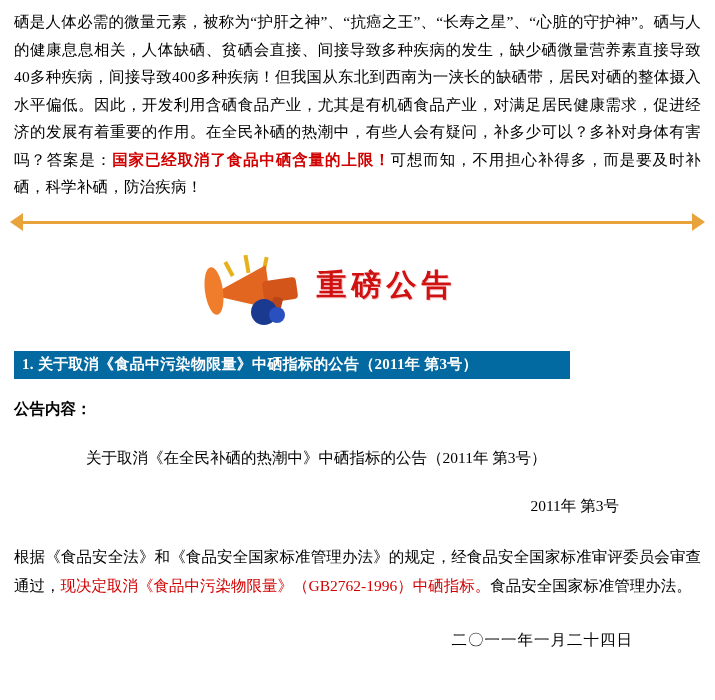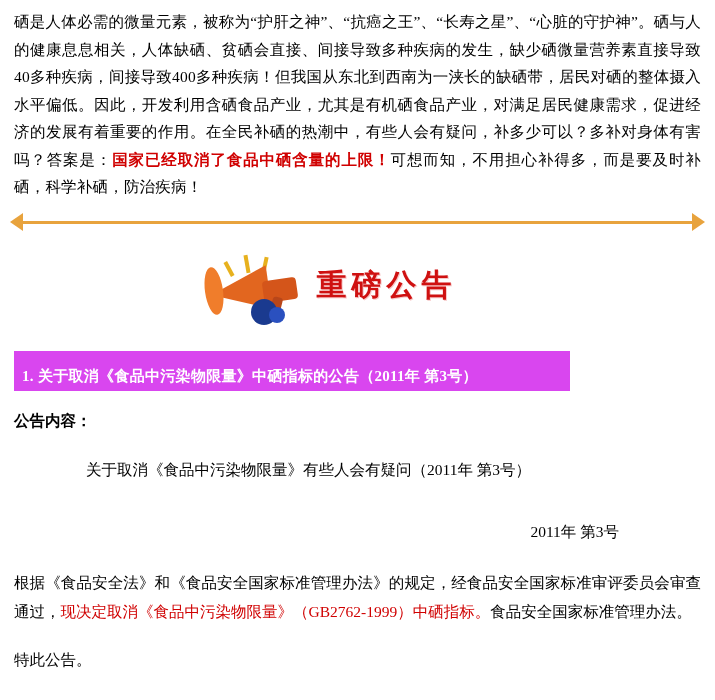--- a/index.html
+++ b/index.html
@@ -164,46 +164,46 @@
     font-weight: bold;
     font-size: 30px;
     color: #cf1111;
     letter-spacing: 5px;
     text-shadow: 1px 1px 0 #f7c9c9;
   }
 
   
   .title-bar {
     margin: 14px 14px 16px 14px;
-    background: #d946ef;
+    background: #0369a1;
     color: #ffffff;
     font-weight: bold;
     font-size: 15px;
-    padding: 16px 8px 5px 8px;
+    padding: 4px 8px 5px 8px;
     width: 556px;
     box-sizing: border-box;
     letter-spacing: 0.3px;
   }
 
   
   .content {
     padding: 0 14px;
     font-size: 15.5px;
     line-height: 1.85;
   }
   .sec-label {
     font-weight: bold;
     margin-top: 10px;
   }
   .doc-title {
     margin-top: 20px;
     padding-left: 72px;
   }
   .doc-meta {
-    margin-top: 34px;
+    margin-top: 20px;
     text-align: right;
     padding-right: 82px;
   }
   .doc-para {
     margin-top: 22px;
     text-align: justify;
     text-justify: inter-ideograph;
     line-height: 1.85;
   }
   .doc-para .hl {
@@ -248,22 +248,21 @@
         <div class="mega-ball2"></div>
       </div>
       <div class="banner-text">重磅公告</div>
     </div>
   </div>
 
   <div class="title-bar">1.  关于取消《食品中污染物限量》中硒指标的公告（2011年  第3号）</div>
 
   <div class="content">
     <div class="sec-label">公告内容：</div>
-    <div class="doc-title">关于取消《食品中污染物限量》有些人会有疑问（2011年  第3号）</div>
+    <div class="doc-title">关于取消《在全民补硒的热潮中》中硒指标的公告（2011年  第3号）</div>
     <div class="doc-meta">2011年    第3号</div>
     <div class="doc-para">
-      <span>根据《食品安全法》和《食品安全国家标准管理办法》的规定，经食品安全国家标准审评委员会审查通过，</span><span class="hl">现决定取消《食品中污染物限量》（GB2762-1999）中硒指标。</span><span>食品安全国家标准管理办法。</span>
+      <span>根据《食品安全法》和《食品安全国家标准管理办法》的规定，经食品安全国家标准审评委员会审查通过，</span><span class="hl">现决定取消《食品中污染物限量》（GB2762-1996）中硒指标。</span><span>食品安全国家标准管理办法。</span>
     </div>
-    <div class="doc-note">特此公告。</div>
     <div class="doc-date">二〇一一年一月二十四日</div>
   </div>
 
 </div>
 
 </body></html>

